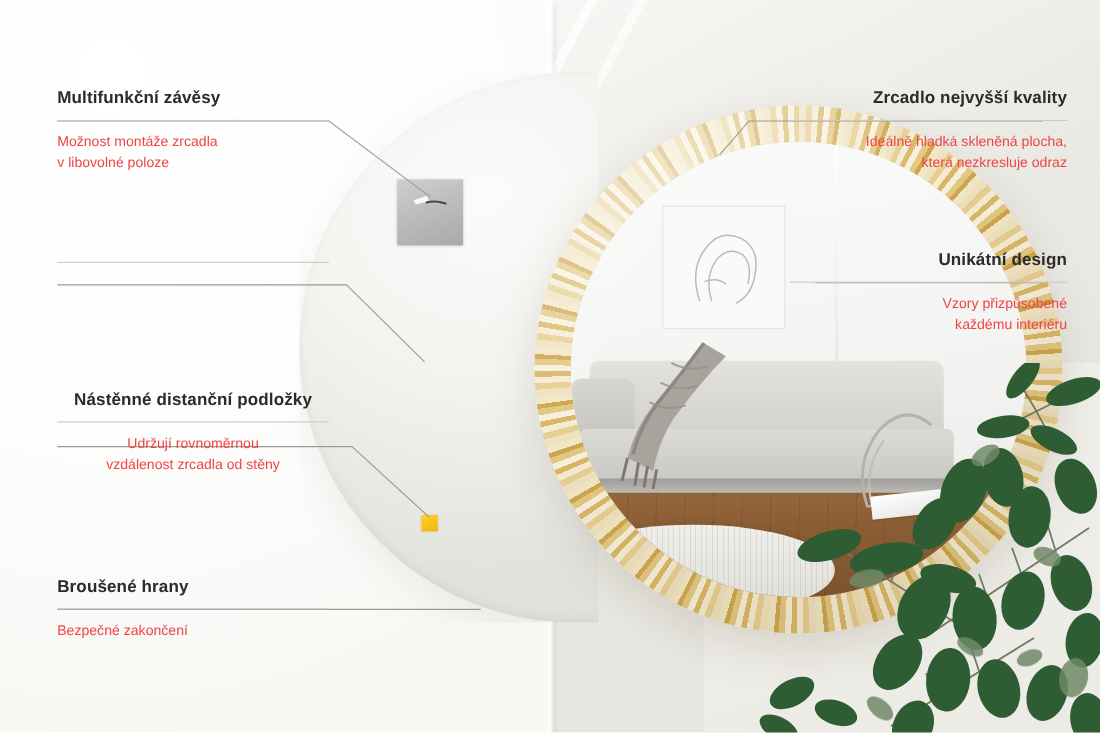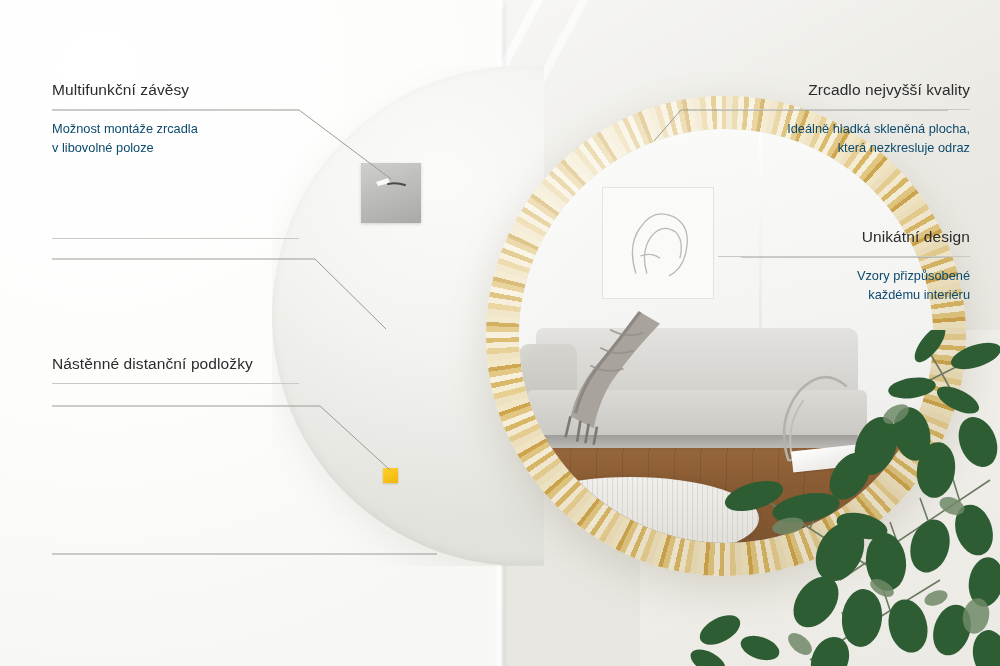--- a/index.html
+++ b/index.html
@@ -143,34 +143,34 @@
     background:linear-gradient(118deg, rgba(255,255,255,.30) 0 8%, rgba(255,255,255,0) 22% 100%);
   }
 
   
   .foliage { position:absolute; left:690px; top:330px; width:320px; height:340px; }
   .foliage svg { display:block; }
 
   
   .callout { position:absolute; }
   .callout h3 {
-    font-size:15.5px; font-weight:normal; color:#2b2b2b; letter-spacing:.1px;
+    font-size:15.5px; font-weight:bold; color:#2b2b2b; letter-spacing:.1px;
     line-height:1.28;
   }
   .callout .rule {
     height:1px; background:#c9c9c6; margin:9px 0 10px 0;
   }
   .callout p {
-    font-size:12.8px; color:#0c4a6e; line-height:1.48; font-weight:normal;
+    font-size:12.8px; color:#ef4444; line-height:1.48; font-weight:normal;
   }
   .callout.right { text-align:right; }
 
   .c1 { left:52px; top:80px;  width:247px; }
   .c2 { left:52px; top:229px; width:247px; }
-  .c3 { left:52px; top:354px; width:247px; }
+  .c3 { left:52px; top:354px; width:247px;text-align:center; }
   .c4 { left:52px; top:524px; width:247px; }
   .c5 { right:30px; top:80px;  width:252px; }
   .c6 { right:30px; top:227px; width:252px; }
 
   
   .leaders { position:absolute; inset:0; pointer-events:none; }
 </style>
 </head>
 <body>
 
@@ -306,22 +306,28 @@
     <p>Možnost montáže zrcadla<br>v libovolné poloze</p>
   </div>
 
   <div class="callout c2">
     <div class="rule"></div>
   </div>
 
   <div class="callout c3">
     <h3>Nástěnné distanční podložky</h3>
     <div class="rule"></div>
-  </div>
-
+    <p>Udržují rovnoměrnou<br>vzdálenost zrcadla od stěny</p>
+  </div>
+
+  <div class="callout c4">
+    <h3>Broušené hrany</h3>
+    <div class="rule"></div>
+    <p>Bezpečné zakončení</p>
+  </div>
 
   <div class="callout right c5">
     <h3>Zrcadlo nejvyšší kvality</h3>
     <div class="rule"></div>
     <p>Ideálně hladká skleněná plocha,<br>která nezkresluje odraz</p>
   </div>
 
   <div class="callout right c6">
     <h3>Unikátní design</h3>
     <div class="rule"></div>

